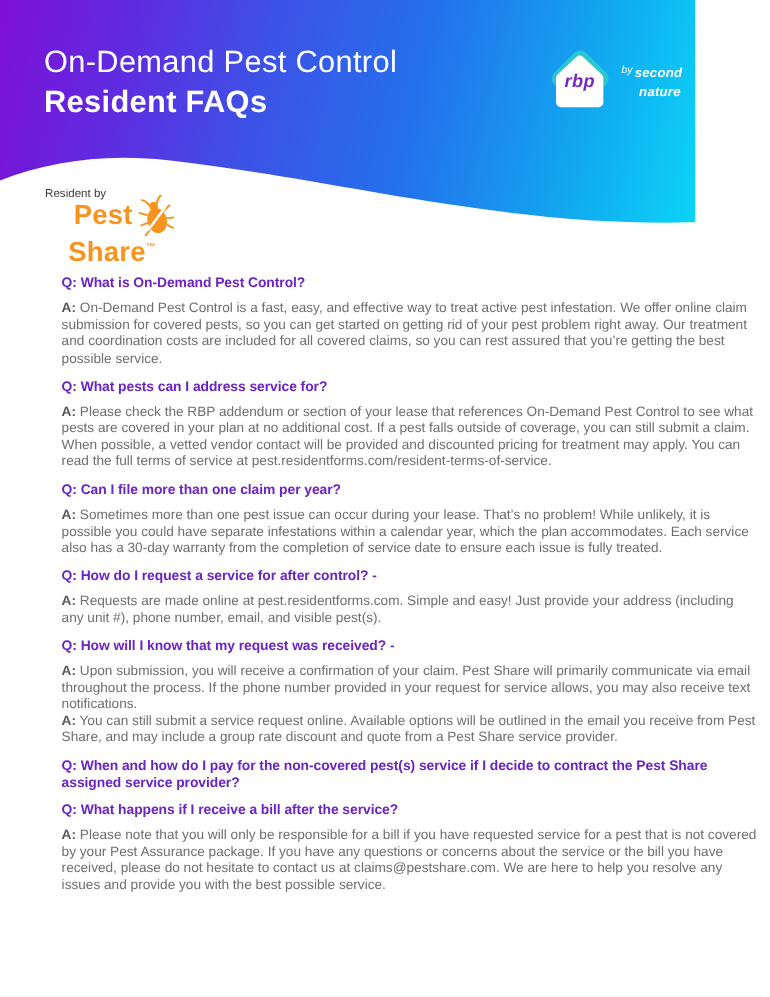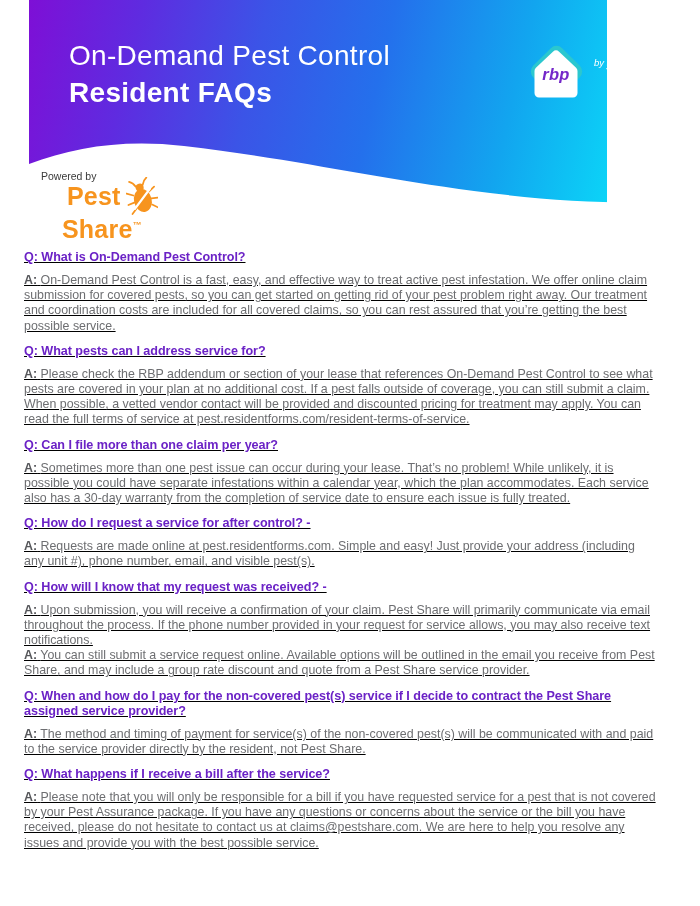--- a/index.html
+++ b/index.html
@@ -2,23 +2,22 @@
 <html><head>
 <meta charset="utf-8">
 <style>
   html,body{margin:0;padding:0;background:#e8e8e8;}
   .page{
     position:relative;width:700px;height:906px;background:#fff;overflow:hidden;
     font-family:"Liberation Sans",sans-serif;margin:0 auto;
   }
   
   .hero{
-    position:absolute;left:0;top:0;width:578px;height:240px;
+    position:absolute;left:0;top:0;width:632px;height:240px;
     background:linear-gradient(103deg,#7e0fd6 0%,#5f2be0 18%,#3b54e7 38%,#2470ec 58%,#12a5ef 80%,#0bd7f8 100%);
-    margin-left:29px;
   }
   .hero-title{
     position:absolute;left:40px;top:40px;font-size:28px;font-weight:400;
     color:#fff;letter-spacing:.3px;
   }
   .hero-subtitle{
     position:absolute;left:40px;top:77px;font-size:28px;font-weight:700;
     color:#fff;letter-spacing:.3px;
   }
   .sn-logo{position:absolute;left:498px;top:44px;display:flex;align-items:center;font-style:italic;}
@@ -40,21 +39,21 @@
   .wave{position:absolute;left:0;bottom:0;display:block;}
   
   .powered{position:absolute;left:40px;top:170px;}
   .powered-label{font-size:10.5px;color:#3a3a3a;margin:0 0 2px 1px;}
   .ps-row{display:flex;align-items:flex-start;margin-left:27px;}
   .ps-word{color:#f7941e;font-weight:700;font-size:25px;line-height:24px;letter-spacing:.2px;}
   .beetle{margin-left:5px;margin-top:-7px;}
   .ps-share-row{margin-left:22px;margin-top:0;}
   .ps-tm{color:#f7941e;font-size:9px;position:relative;top:-10px;font-weight:700;}
   
-  .content{position:absolute;left:24px;top:250px;width:632px;text-decoration:underline;}
+  .content{position:absolute;left:56px;top:250px;width:632px;}
   .faq-q{
     font-size:12.6px;font-weight:700;color:#6b22c6;letter-spacing:-.05px;
     line-height:15px;margin:10px 0 8px 0;
   }
   .faq:first-child .faq-q{margin-top:0;}
   .faq-a{
     font-size:12.4px;color:#6d6e71;line-height:15.2px;margin:0;
   }
   .a-prefix{color:#55565a;font-weight:700;}
 </style>
@@ -84,21 +83,21 @@
         </div>
       </div>
     </div>
 
     <svg class="wave" width="700" height="240" viewBox="0 0 700 240" preserveAspectRatio="none">
       <path d="M0 164 C 45 147 95 139 155 146 C 265 159 340 177 445 191 C 535 203 615 206 700 198 L 700 240 L 0 240 Z" fill="#ffffff"></path>
     </svg>
   </header>
 
   <div class="powered">
-    <div class="powered-label">Powered by</div>
+    <div class="powered-label">Resident by</div>
     <div class="ps-row">
       <span class="ps-word">Pest</span>
       <svg class="beetle" width="32" height="40" viewBox="0 0 36 44">
         <g transform="rotate(-14 18 22)">
           <path d="M14 9 Q12 4 8 2" fill="none" stroke="#f7941e" stroke-width="2" stroke-linecap="round"></path>
           <path d="M22 9 Q24 4 28 2" fill="none" stroke="#f7941e" stroke-width="2" stroke-linecap="round"></path>
           <path d="M9 18 L2 14" fill="none" stroke="#f7941e" stroke-width="2" stroke-linecap="round"></path>
           <path d="M8 26 L1 27" fill="none" stroke="#f7941e" stroke-width="2" stroke-linecap="round"></path>
           <path d="M9 33 L3 38" fill="none" stroke="#f7941e" stroke-width="2" stroke-linecap="round"></path>
           <path d="M27 18 L34 14" fill="none" stroke="#f7941e" stroke-width="2" stroke-linecap="round"></path>
@@ -141,21 +140,20 @@
       <h3 class="faq-q">Q: How will I know that my request was received? -</h3>
       <p class="faq-a"><strong class="a-prefix">A:</strong> <span>Upon submission, you will receive a confirmation of your claim. Pest Share will primarily communicate via email throughout the process. If the phone number provided in your request for service allows, you may also receive text notifications.</span></p>
     </section>
 
     <section class="faq">
       <p class="faq-a"><strong class="a-prefix">A:</strong> <span>You can still submit a service request online. Available options will be outlined in the email you receive from Pest Share, and may include a group rate discount and quote from a Pest Share service provider.</span></p>
     </section>
 
     <section class="faq">
       <h3 class="faq-q">Q: When and how do I pay for the non-covered pest(s) service if I decide to contract the Pest Share assigned service provider?</h3>
-      <p class="faq-a"><strong class="a-prefix">A:</strong> <span>The method and timing of payment for service(s) of the non-covered pest(s) will be communicated with and paid to the service provider directly by the resident, not Pest Share.</span></p>
     </section>
 
     <section class="faq">
       <h3 class="faq-q">Q: What happens if I receive a bill after the service?</h3>
       <p class="faq-a"><strong class="a-prefix">A:</strong> <span>Please note that you will only be responsible for a bill if you have requested service for a pest that is not covered by your Pest Assurance package. If you have any questions or concerns about the service or the bill you have received, please do not hesitate to contact us at claims@pestshare.com. We are here to help you resolve any issues and provide you with the best possible service.</span></p>
     </section>
 
   </main>
 </div>
 

